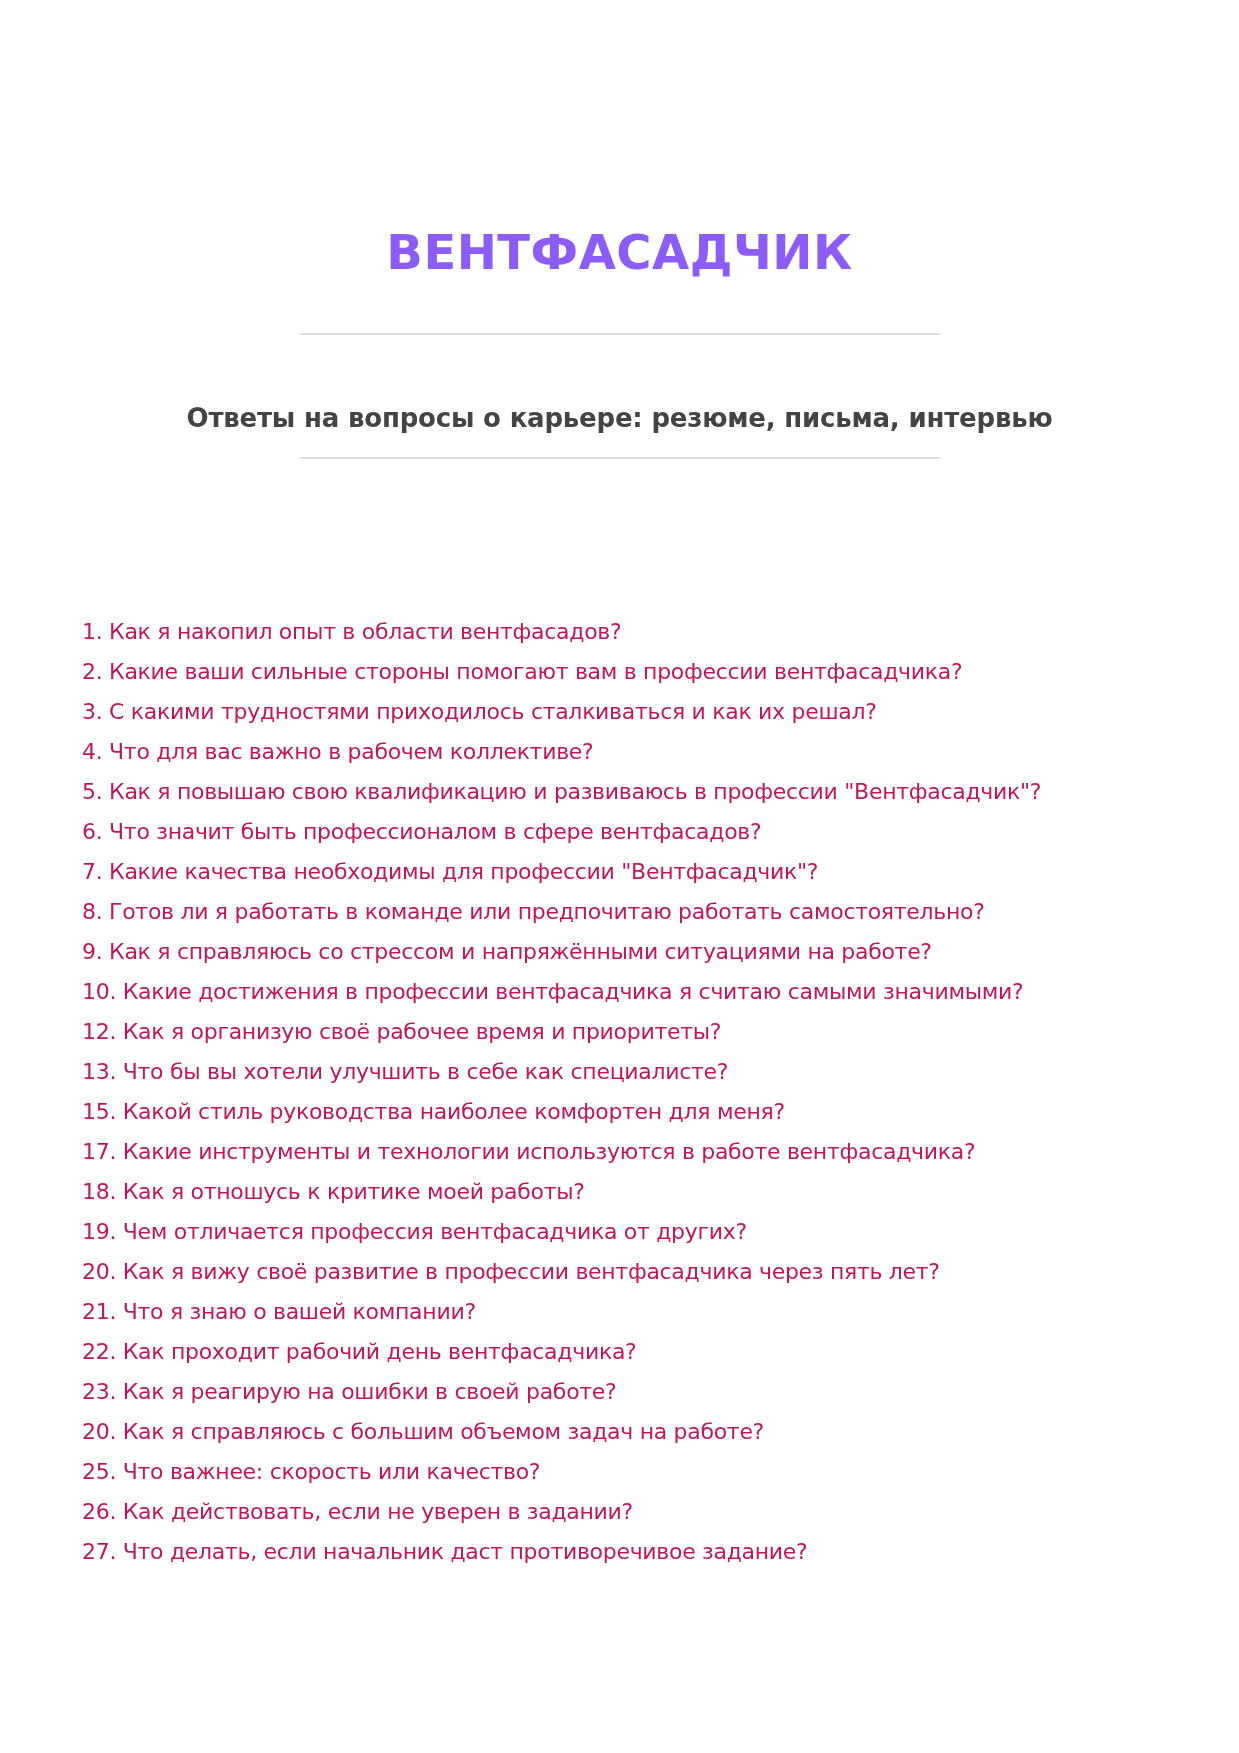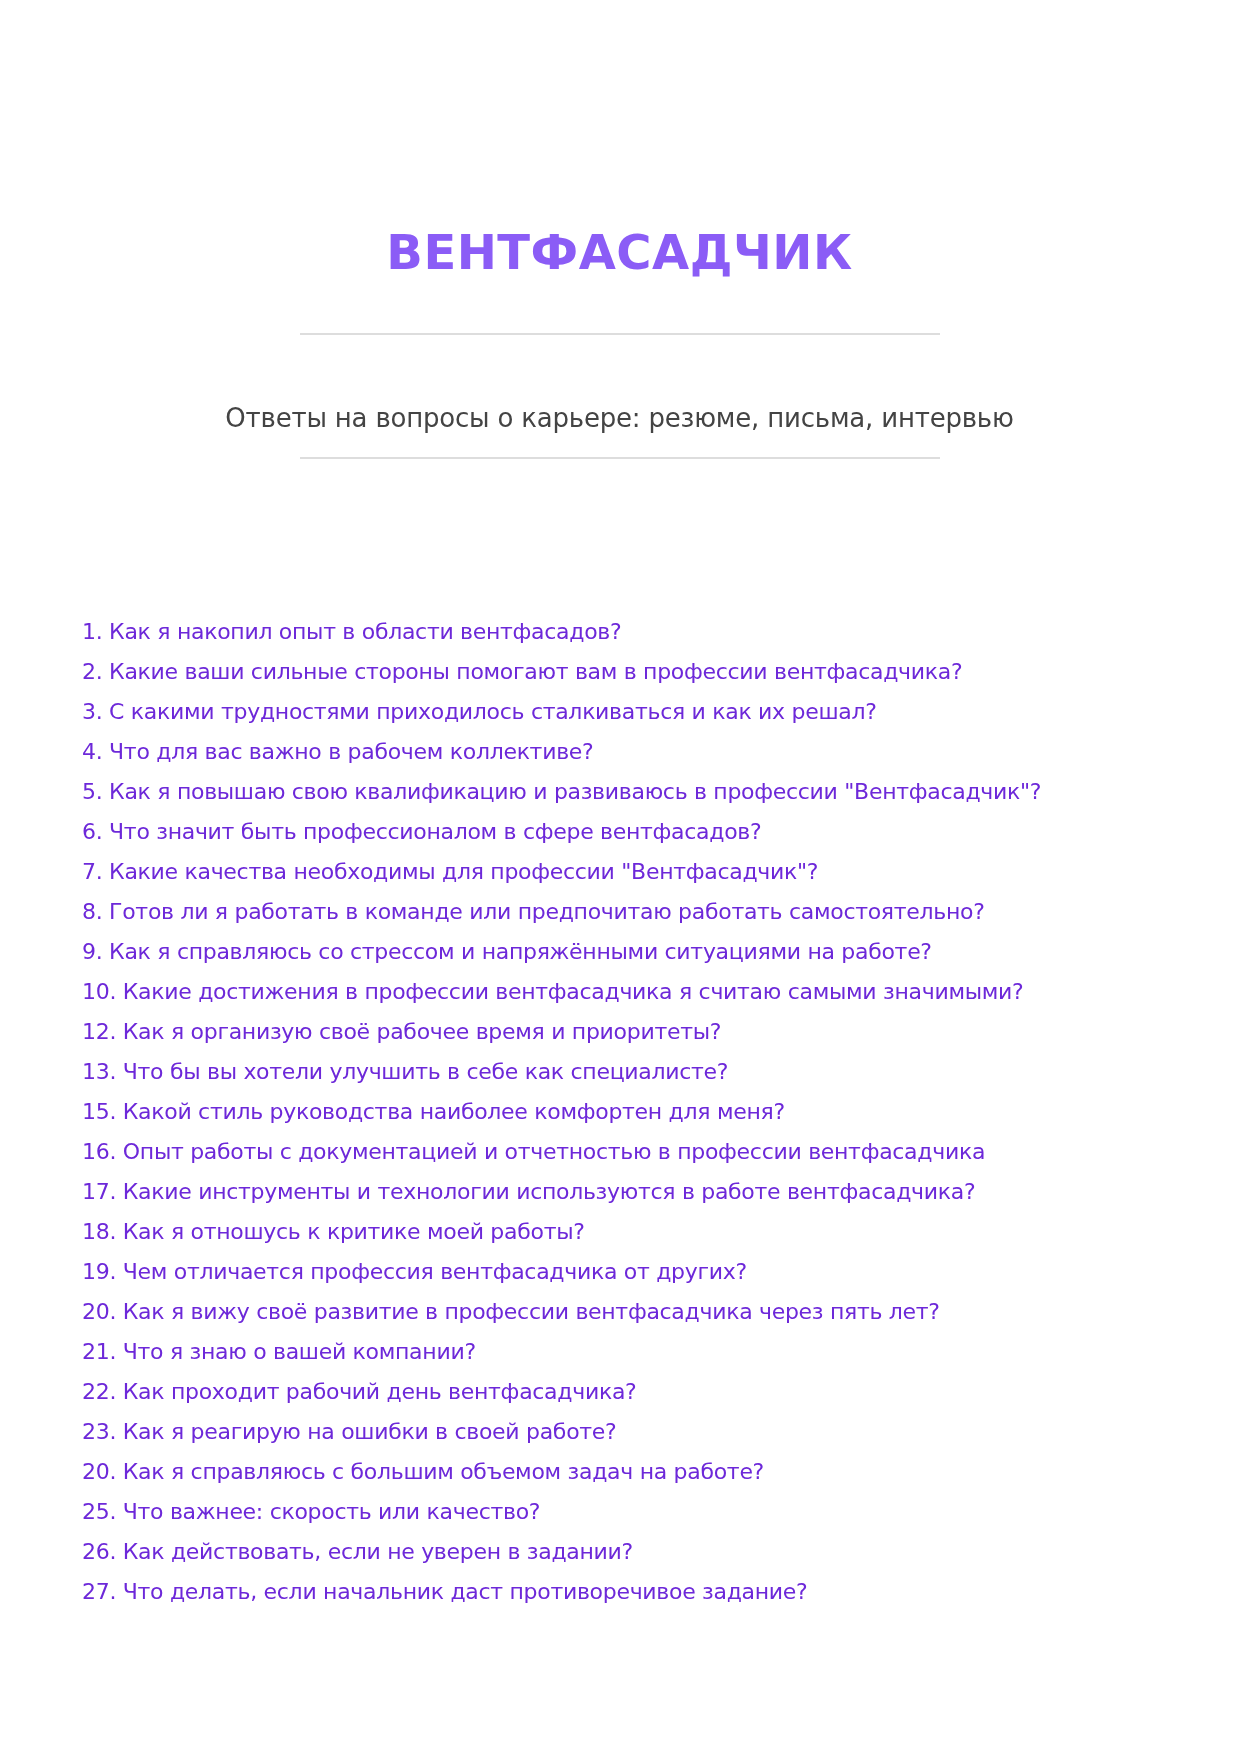--- a/index.html
+++ b/index.html
@@ -36,38 +36,38 @@
     }
     .rule.top { top: 333px; }
     .rule.bottom { top: 457px; }
     .subtitle {
       position: absolute;
       top: 378px;
       left: 0;
       width: 1239px;
       text-align: center;
       font-size: 26px;
-      font-weight: normal;
+      font-weight: bold;
       color: #444444;
       line-height: 36px;
       letter-spacing: -0.2px;
     }
     .questions {
       position: absolute;
       top: 612px;
       left: 82px;
       margin: 0;
       padding: 0;
       list-style: none;
     }
     .questions li {
       font-size: 22px;
       line-height: 40px;
       height: 40px;
-      color: #6d28d9;
+      color: #be185d;
       white-space: nowrap;
       letter-spacing: -0.3px;
     }
   </style>
 </head>
 <body>
 
 <h1 class="title">ВЕНТФАСАДЧИК</h1>
 <div class="rule top"></div>
 <h2 class="subtitle">Ответы на вопросы о карьере: резюме, письма, интервью</h2>
@@ -80,21 +80,20 @@
   <li>4. Что для вас важно в рабочем коллективе?</li>
   <li>5. Как я повышаю свою квалификацию и развиваюсь в профессии "Вентфасадчик"?</li>
   <li>6. Что значит быть профессионалом в сфере вентфасадов?</li>
   <li>7. Какие качества необходимы для профессии "Вентфасадчик"?</li>
   <li>8. Готов ли я работать в команде или предпочитаю работать самостоятельно?</li>
   <li>9. Как я справляюсь со стрессом и напряжёнными ситуациями на работе?</li>
   <li>10. Какие достижения в профессии вентфасадчика я считаю самыми значимыми?</li>
   <li>12. Как я организую своё рабочее время и приоритеты?</li>
   <li>13. Что бы вы хотели улучшить в себе как специалисте?</li>
   <li>15. Какой стиль руководства наиболее комфортен для меня?</li>
-  <li>16. Опыт работы с документацией и отчетностью в профессии вентфасадчика</li>
   <li>17. Какие инструменты и технологии используются в работе вентфасадчика?</li>
   <li>18. Как я отношусь к критике моей работы?</li>
   <li>19. Чем отличается профессия вентфасадчика от других?</li>
   <li>20. Как я вижу своё развитие в профессии вентфасадчика через пять лет?</li>
   <li>21. Что я знаю о вашей компании?</li>
   <li>22. Как проходит рабочий день вентфасадчика?</li>
   <li>23. Как я реагирую на ошибки в своей работе?</li>
   <li>20. Как я справляюсь с большим объемом задач на работе?</li>
   <li>25. Что важнее: скорость или качество?</li>
   <li>26. Как действовать, если не уверен в задании?</li>

